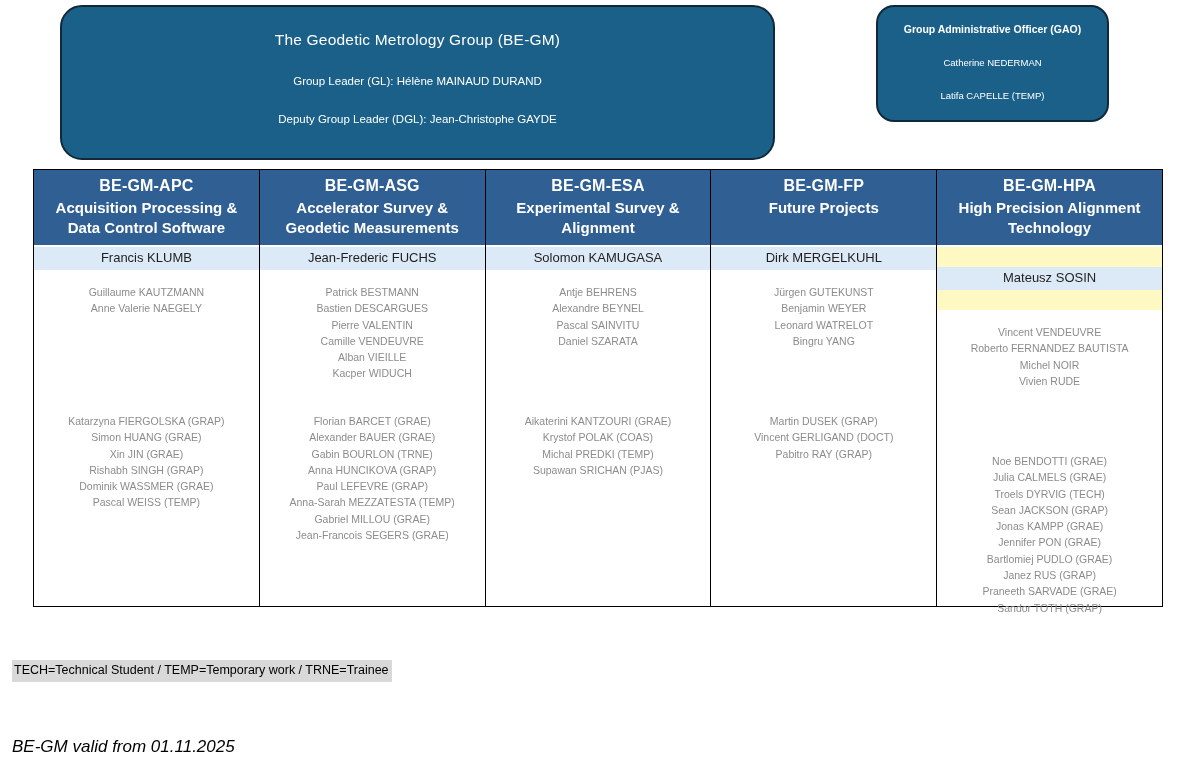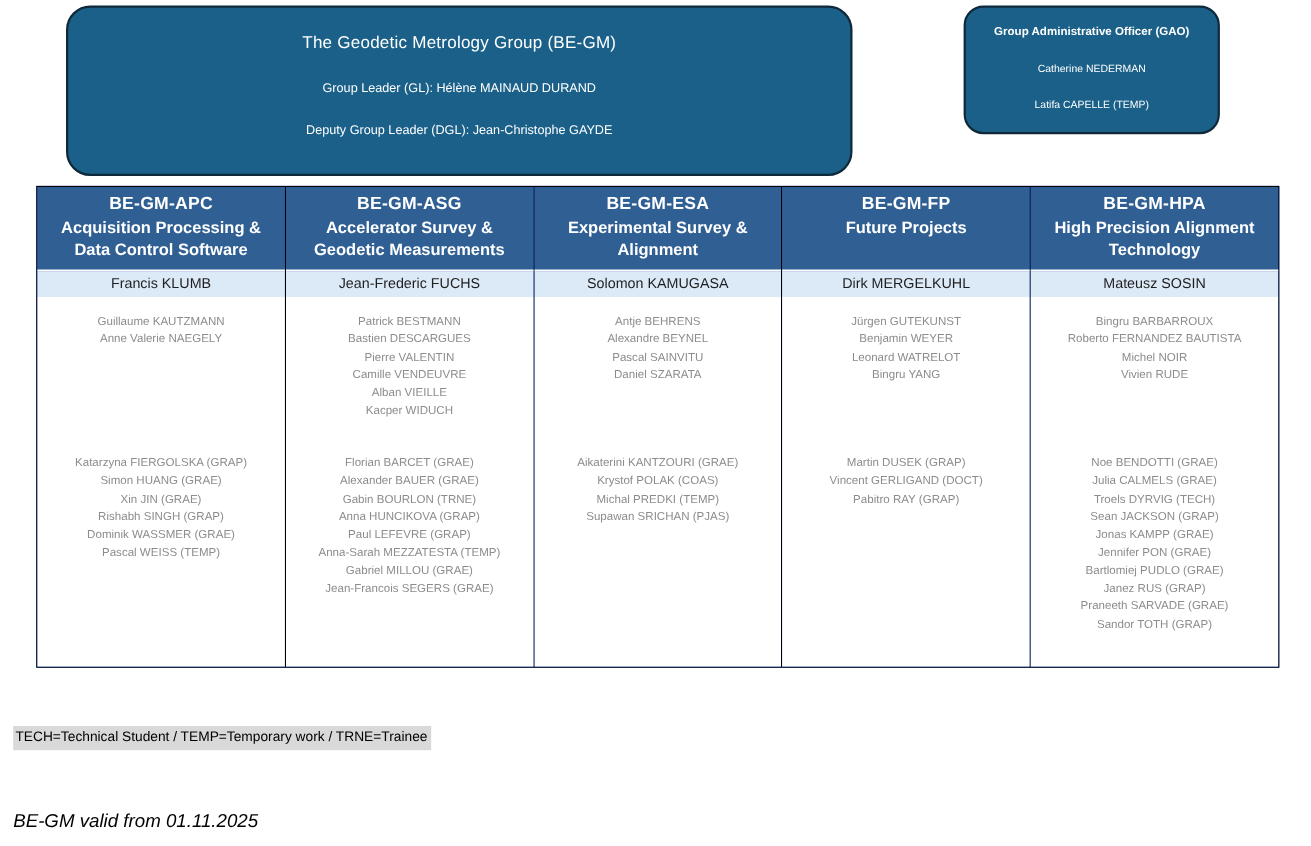--- a/index.html
+++ b/index.html
@@ -23,24 +23,24 @@
     position:absolute; left:876px; top:5px; width:233px; height:117px;
     background:#1A6088; border:2.5px solid #10293a; border-radius:18px;
     color:#fff; text-align:center;
   }
   .gao-title { margin-top:16px; font-size:10.5px; font-weight:bold; }
   .gao-member { margin-top:22px; font-size:9.5px; }
 
   
   .org-table {
     position:absolute; left:33px; top:169px; width:1130px; height:438px;
-    display:flex; border:1.5px solid #000; background:#1d4ed8;
+    display:flex; border:1.5px solid #000; background:#fef9c3;
   }
   .org-col { flex:1 1 0; display:flex; flex-direction:column; border-right:1.5px solid #000; min-width:0; }
-  .org-col:last-child { border-right:none; }
+  .org-col:last-child { border-right:none;gap:20px; }
 
   .col-header {
     height:77px; background:#2F5F93; color:#ffffff; text-align:center;
     border-bottom:2px solid #ffffff; padding-top:7px;
   }
   .col-code { font-size:16px; font-weight:bold; letter-spacing:.2px; }
   .col-subtitle { font-size:15px; font-weight:bold; line-height:1.3; margin-top:3px; padding:0 18px; }
 
   .col-leader {
     height:23px; background:#DCE9F7; color:#1f1f1f; text-align:center;
@@ -180,21 +180,21 @@
     </div>
 
     <div class="org-col">
       <div class="col-header">
         <div class="col-code">BE-GM-HPA</div>
         <div class="col-subtitle">High Precision Alignment Technology</div>
       </div>
       <div class="col-leader">Mateusz SOSIN</div>
       <div class="col-body">
         <div class="group upper">
-            <div class="member">Bingru BARBARROUX</div>
+            <div class="member">Vincent VENDEUVRE</div>
             <div class="member">Roberto FERNANDEZ BAUTISTA</div>
             <div class="member">Michel NOIR</div>
             <div class="member">Vivien RUDE</div>
           </div>
         <div class="group lower">
             <div class="member">Noe BENDOTTI (GRAE)</div>
             <div class="member">Julia CALMELS (GRAE)</div>
             <div class="member">Troels DYRVIG (TECH)</div>
             <div class="member">Sean JACKSON (GRAP)</div>
             <div class="member">Jonas KAMPP (GRAE)</div>

